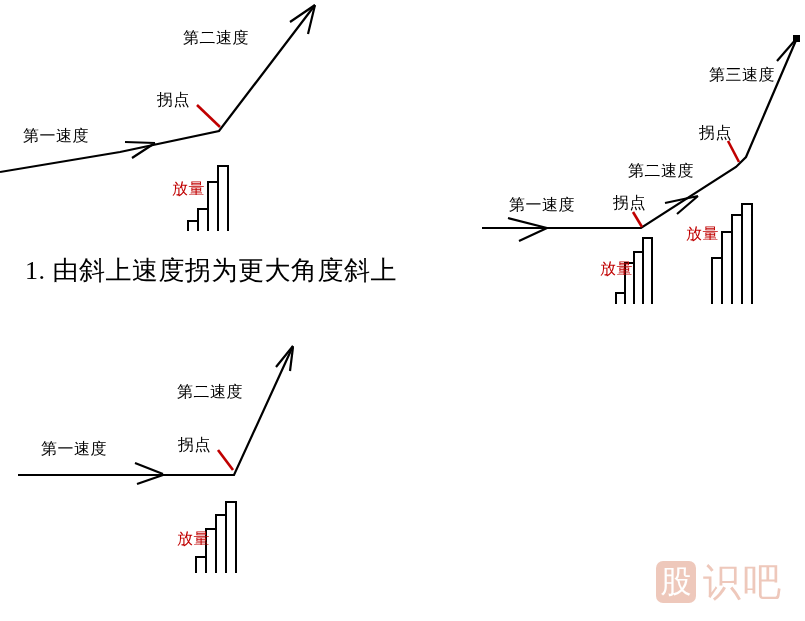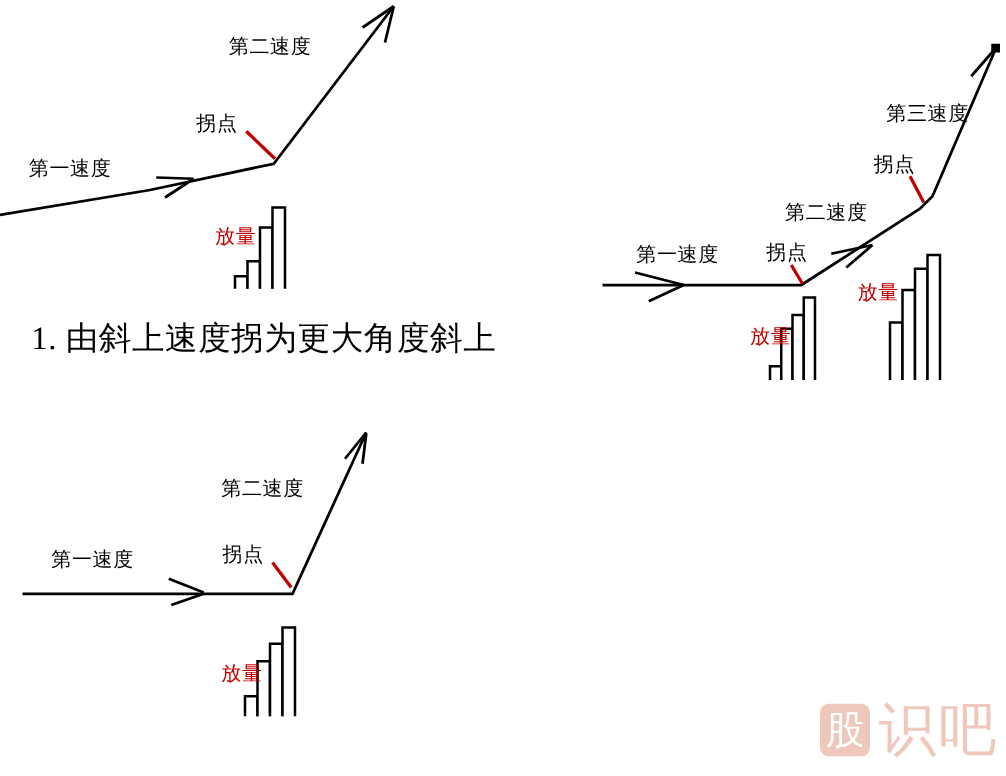--- a/index.html
+++ b/index.html
@@ -49,21 +49,21 @@
     background: var(--watermark);
     color: var(--watermark_glyph);
     font-size: 31px;
     display: inline-flex;
     align-items: center;
     justify-content: center;
     font-family: "Liberation Serif", "DejaVu Serif", serif;
   }
   .wm-text {
     margin-left: 7px;
-    font-size: 46px;
+    font-size: 38px;
     line-height: 1;
     color: var(--watermark);
     letter-spacing: 2px;
     font-family: Liberation Serif, serif;
   }
 </style>
 </head>
 <body>
 
 <div class="canvas">
@@ -123,21 +123,21 @@
   <div class="label" style="left:157px; top:92px;">拐点</div>
   <div class="label" style="left:23px; top:128px;">第一速度</div>
   <div class="label red" style="left:172px; top:182px;">放量</div>
   <div class="caption" style="left:25px; top:258px;">1. 由斜上速度拐为更大角度斜上</div>
 
   <div class="label" style="left:177px; top:384px;">第二速度</div>
   <div class="label" style="left:178px; top:437px;">拐点</div>
   <div class="label" style="left:41px; top:441px;">第一速度</div>
   <div class="label red" style="left:177px; top:532px;">放量</div>
 
-  <div class="label" style="left:709px; top:84px;">第三速度</div>
+  <div class="label" style="left:709px; top:67px;">第三速度</div>
   <div class="label" style="left:699px; top:125px;">拐点</div>
   <div class="label" style="left:628px; top:163px;">第二速度</div>
   <div class="label" style="left:613px; top:195px;">拐点</div>
   <div class="label" style="left:509px; top:197px;">第一速度</div>
   <div class="label red" style="left:600px; top:262px;">放量</div>
   <div class="label red" style="left:686px; top:227px;">放量</div>
 
   <div class="wm">
     <span class="wm-badge">股</span>
     <span class="wm-text">识吧</span>

